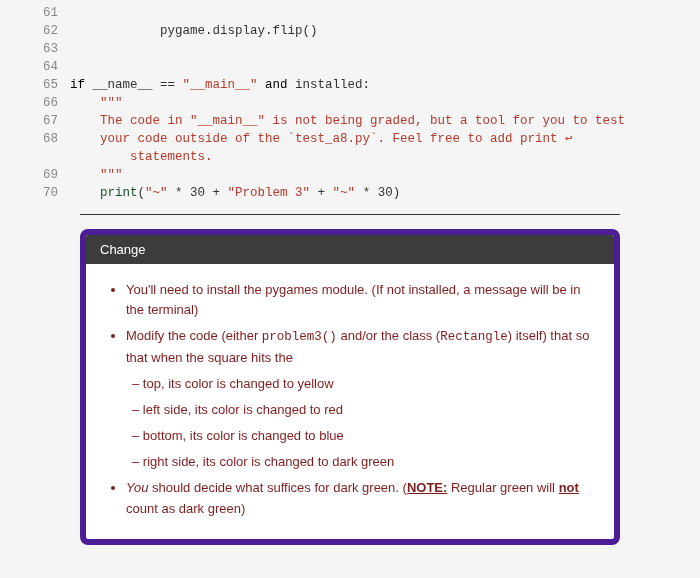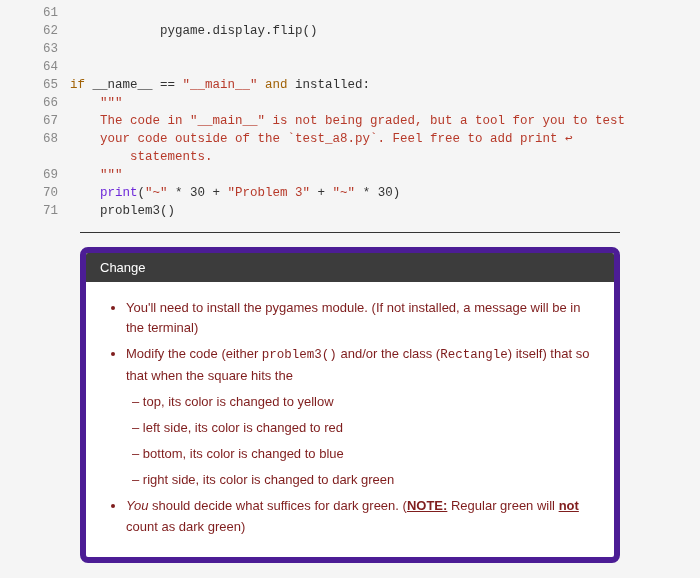--- a/index.html
+++ b/index.html
@@ -27,23 +27,23 @@
     text-align: right;
     padding-right: 12px;
     color: #888;
     flex-shrink: 0;
     user-select: none;
   }
   .code-content {
     flex: 1;
     color: #333;
   }
-  .tok-kw   { color: #a16207; text-align: center; }   
+  .tok-kw   { color: #000000; text-align: center; }   
   .tok-str  { color: #b73a2a; }
-  .tok-fn   { color: #6d28d9; }   
+  .tok-fn   { color: #14532d; }   
   .hr {
     margin: 4px 80px 14px 80px;
     border: 0;
     border-top: 1.5px solid #333;
   }
 
   .panel {
     margin: 0 80px 20px 80px;
     border: 6px solid #4c1d95;
     border-radius: 8px;
@@ -92,21 +92,20 @@
     <div class="code-line"><div class="gutter">62</div><div class="code-content">            pygame.display.flip()</div></div>
     <div class="code-line"><div class="gutter">63</div><div class="code-content"></div></div>
     <div class="code-line"><div class="gutter">64</div><div class="code-content"></div></div>
     <div class="code-line"><div class="gutter">65</div><div class="code-content"><span class="tok-kw">if</span> __name__ == <span class="tok-str">"__main__"</span> <span class="tok-kw">and</span> installed:</div></div>
     <div class="code-line"><div class="gutter">66</div><div class="code-content">    <span class="tok-str">"""</span></div></div>
     <div class="code-line"><div class="gutter">67</div><div class="code-content">    <span class="tok-str">The code in "__main__" is not being graded, but a tool for you to test</span></div></div>
     <div class="code-line"><div class="gutter">68</div><div class="code-content">    <span class="tok-str">your code outside of the `test_a8.py`. Feel free to add print ↩</span></div></div>
     <div class="code-line"><div class="gutter"></div><div class="code-content">        <span class="tok-str">statements.</span></div></div>
     <div class="code-line"><div class="gutter">69</div><div class="code-content">    <span class="tok-str">"""</span></div></div>
     <div class="code-line"><div class="gutter">70</div><div class="code-content">    <span class="tok-fn">print</span>(<span class="tok-str">"~"</span> * 30 + <span class="tok-str">"Problem 3"</span> + <span class="tok-str">"~"</span> * 30)</div></div>
-    <div class="code-line"><div class="gutter">71</div><div class="code-content">    problem3()</div></div>
   </div>
 
 <hr class="hr">
 
 <div class="panel">
   <div class="panel-header">Change</div>
   <div class="panel-body">
     <ul>
       <li>
         <span>You'll need to install the pygames module.  (If not installed, a message will be in the terminal)</span>

